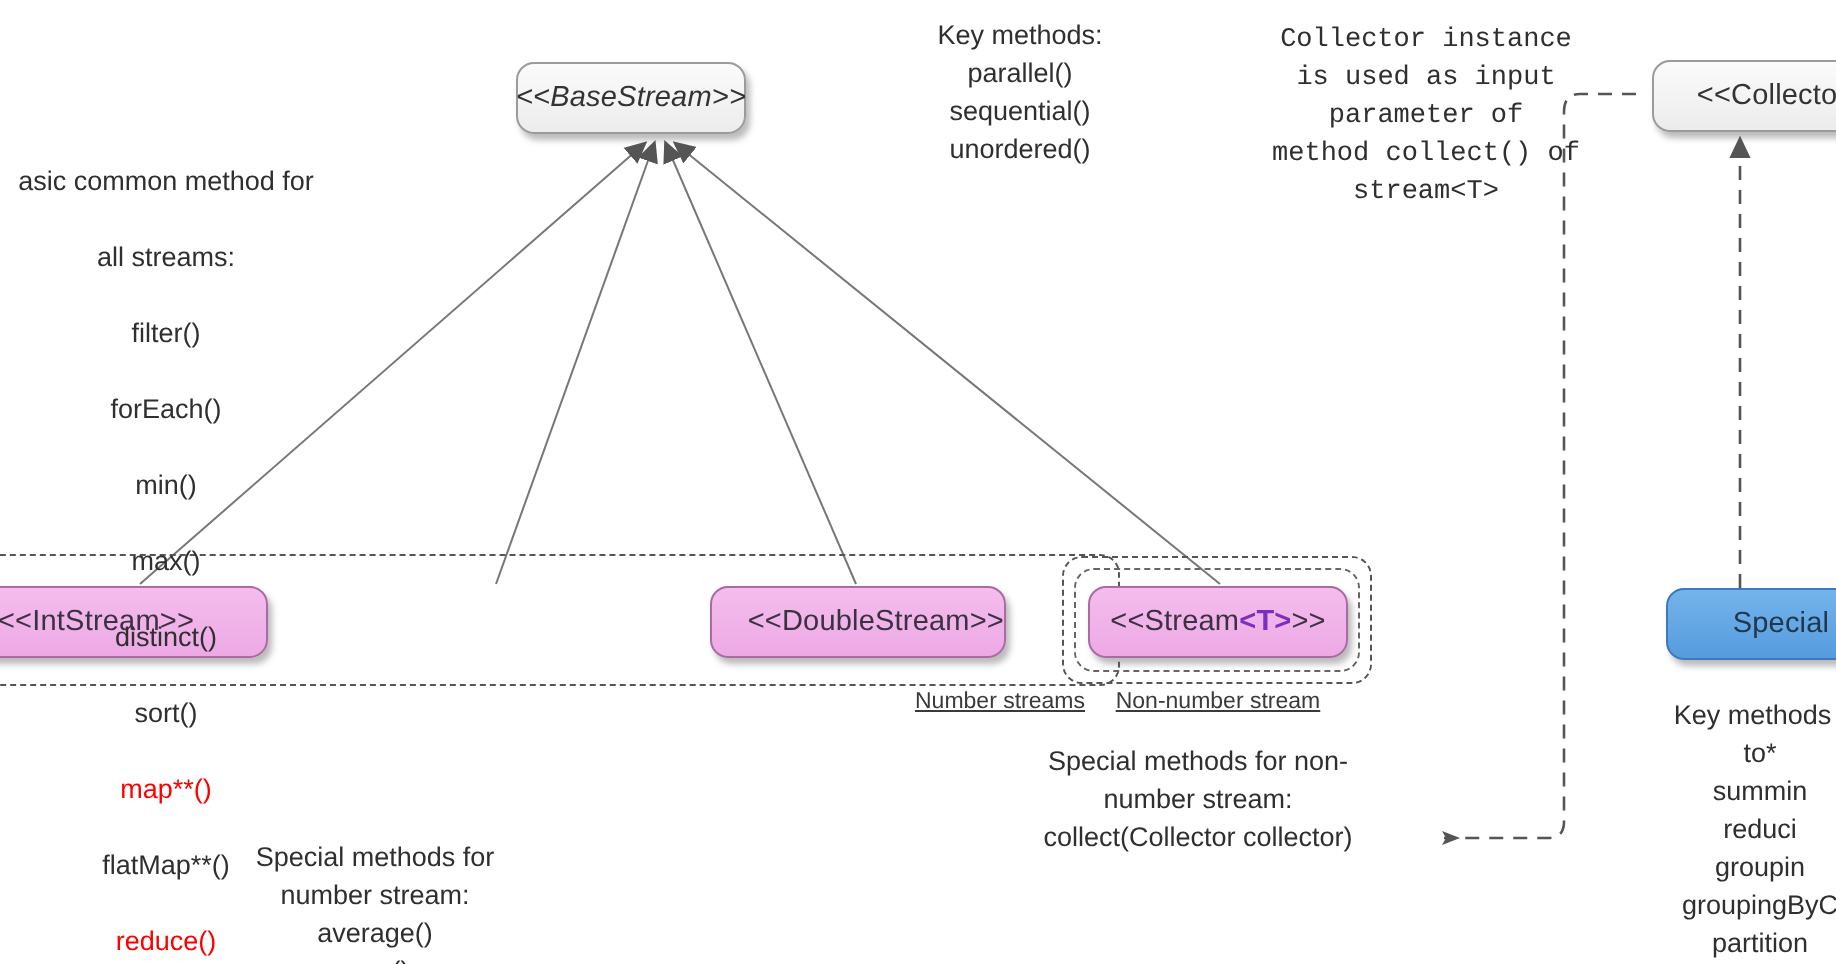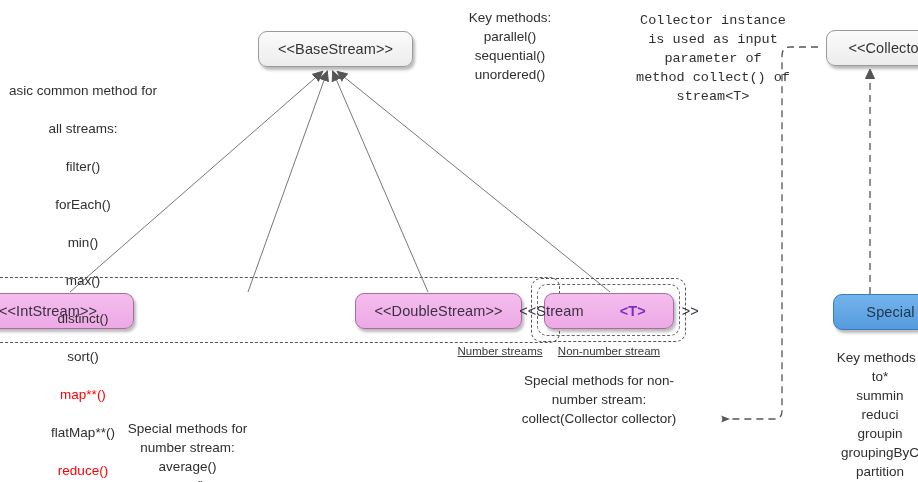--- a/index.html
+++ b/index.html
@@ -110,34 +110,34 @@
     <line x1="870" y1="294" x2="870" y2="70" stroke="#555" stroke-width="1.3" stroke-dasharray="7,5" marker-end="url(#hollowTri)"></line>
   </svg>
 
   <div class="groupbox" style="left:-120px; top:277px; width:680px; height:66px;"></div>
   <div class="grouplabel" style="left:420px; top:345px; width:160px;">Number streams</div>
 
   <div class="groupbox" style="left:531px; top:278px; width:155px; height:64px;"></div>
   <div class="groupbox inner" style="left:537px; top:284px; width:143px; height:52px;"></div>
   <div class="grouplabel" style="left:529px; top:345px; width:160px;">Non-number stream</div>
 
-  <div class="nodebox gray" style="left:258px; top:31px; width:155px; height:36px;">
+  <div class="nodebox gray" style="left:258px; top:31px; width:115px; height:36px;font-style:italic;">
     <span>&lt;&lt;BaseStream&gt;&gt;</span>
   </div>
 
   <div class="nodebox pink" style="left:-38px; top:293px; width:172px; height:36px;">
     <span>&lt;&lt;IntStream&gt;&gt;</span>
   </div>
 
 
-  <div class="nodebox pink" style="left:355px; top:293px; width:167px; height:36px;">
+  <div class="nodebox pink" style="left:355px; top:293px; width:148px; height:36px;justify-content:flex-end;">
     <span>&lt;&lt;DoubleStream&gt;&gt;</span>
   </div>
 
-  <div class="nodebox pink" style="left:544px; top:293px; width:130px; height:36px;gap:36px;">
+  <div class="nodebox pink" style="left:544px; top:293px; width:130px; height:36px;">
     <span>&lt;&lt;Stream</span>
       <span class="tgen">&lt;T&gt;</span>
       <span>&gt;&gt;</span>
   </div>
 
   <div class="nodebox gray" style="left:826px; top:30px; width:120px; height:36px;">
     <span>&lt;&lt;Collector</span>
   </div>
 
   <div class="nodebox blue" style="left:833px; top:294px; width:115px; height:36px;">

